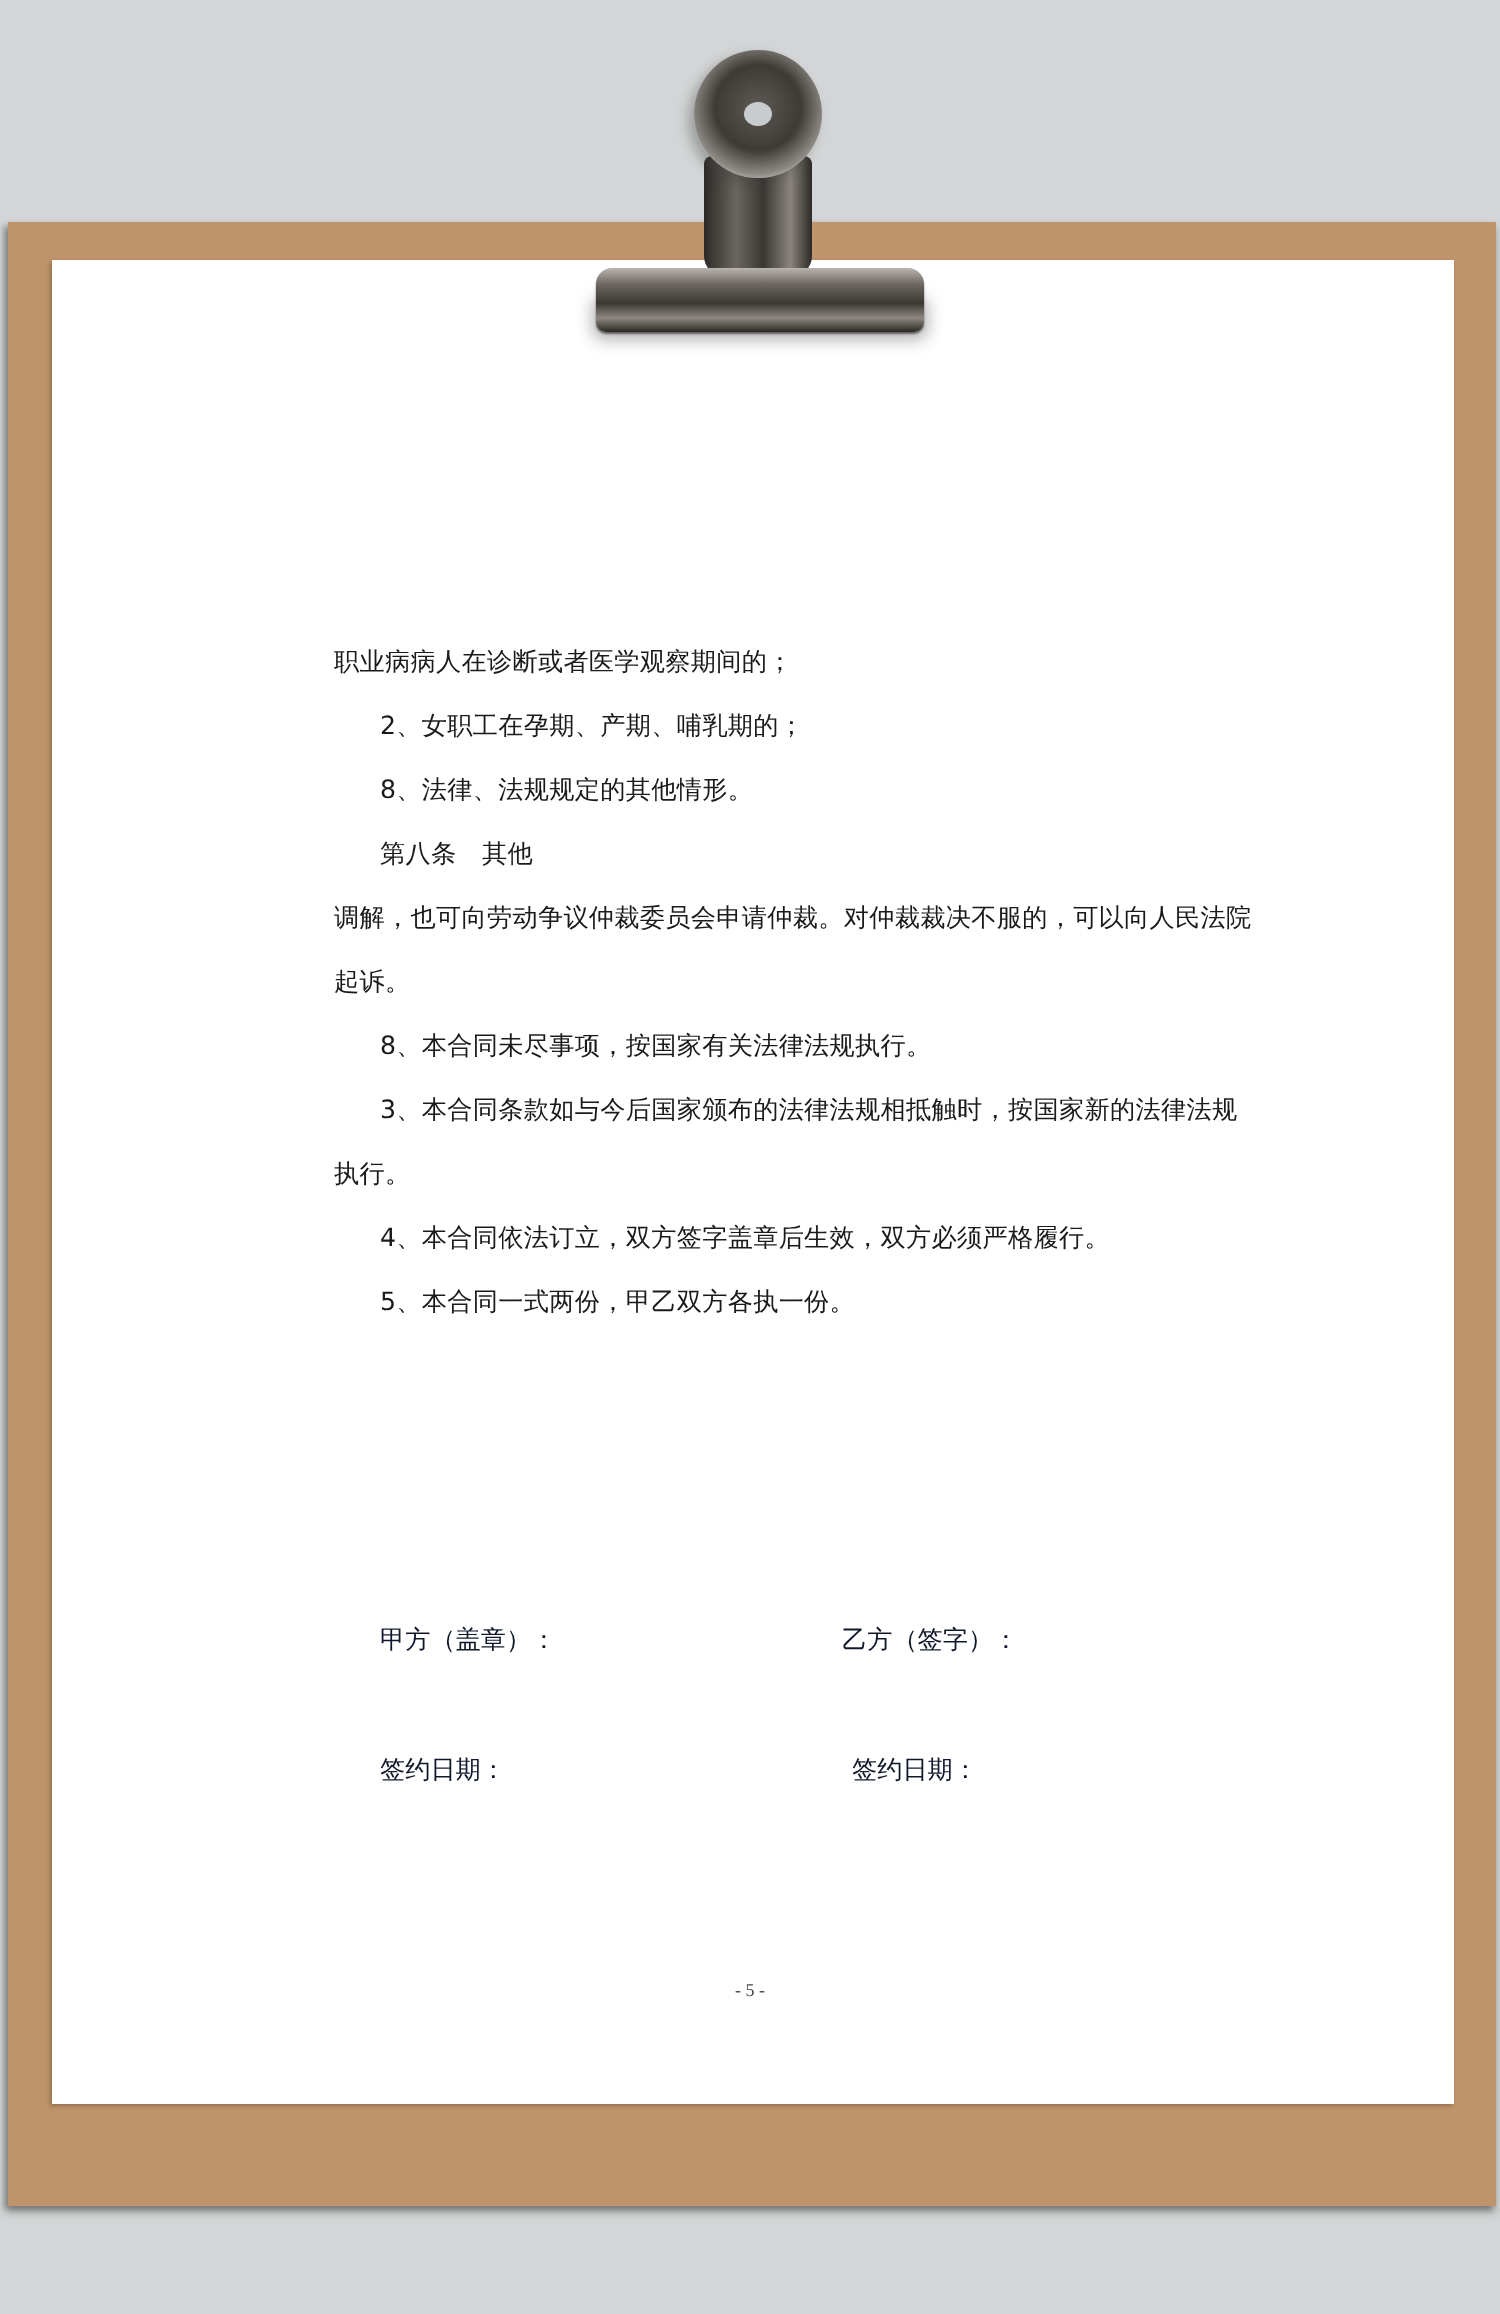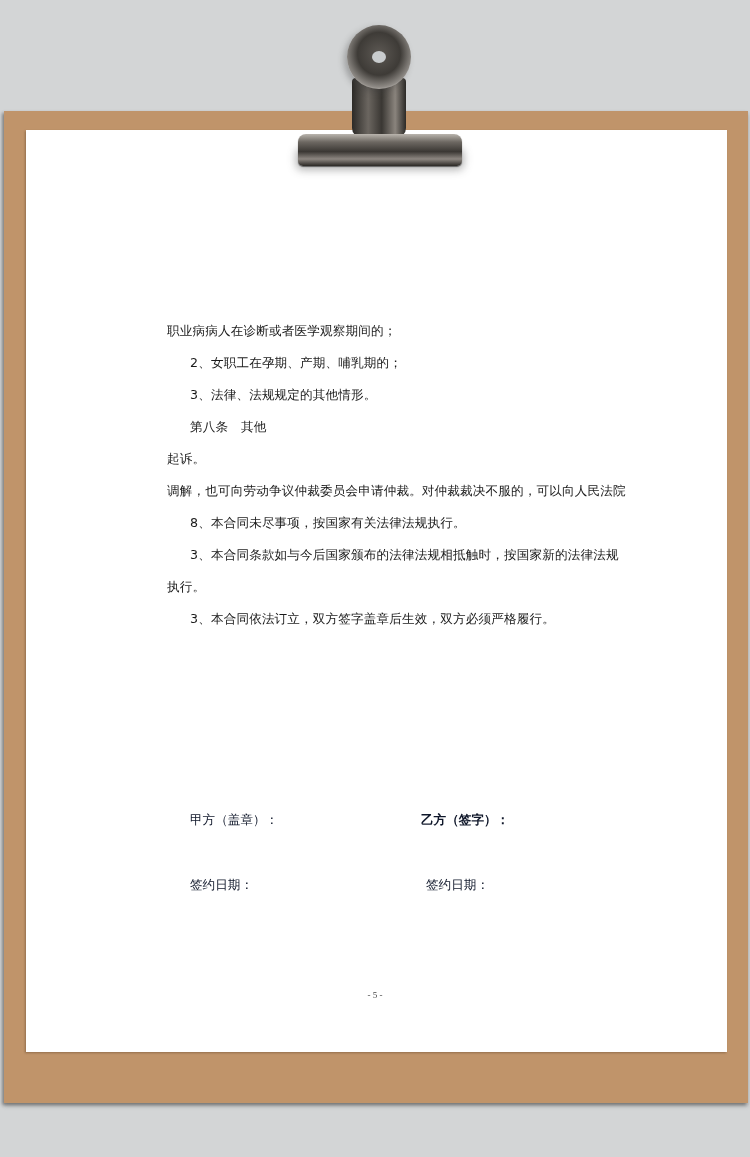--- a/index.html
+++ b/index.html
@@ -77,28 +77,29 @@
 
 <div class="clip-shadow"></div>
 <div class="clip-stem"></div>
 <div class="clip-ring"></div>
 <div class="clip-hole"></div>
 <div class="clip-base"></div>
 
 <div class="text-col">
   <div class="line">职业病病人在诊断或者医学观察期间的；</div>
   <div class="line indent">2、女职工在孕期、产期、哺乳期的；</div>
-  <div class="line indent">3、法律、法规规定的其他情形。</div>
+  <div class="line indent">8、法律、法规规定的其他情形。</div>
   <div class="line indent bold">第八条　其他</div>
+  <div class="line">调解，也可向劳动争议仲裁委员会申请仲裁。对仲裁裁决不服的，可以向人民法院</div>
   <div class="line">起诉。</div>
-  <div class="line">调解，也可向劳动争议仲裁委员会申请仲裁。对仲裁裁决不服的，可以向人民法院</div>
   <div class="line indent">8、本合同未尽事项，按国家有关法律法规执行。</div>
   <div class="line indent">3、本合同条款如与今后国家颁布的法律法规相抵触时，按国家新的法律法规</div>
   <div class="line">执行。</div>
-  <div class="line indent">3、本合同依法订立，双方签字盖章后生效，双方必须严格履行。</div>
+  <div class="line indent">4、本合同依法订立，双方签字盖章后生效，双方必须严格履行。</div>
+  <div class="line indent">5、本合同一式两份，甲乙双方各执一份。</div>
 </div>
 
 <div class="sig" style="left:190px; top:812px;">甲方（盖章）：</div>
-<div class="sig" style="left:421px; top:812px;font-weight:bold;">乙方（签字）：</div>
+<div class="sig" style="left:421px; top:812px;">乙方（签字）：</div>
 <div class="sig" style="left:190px; top:877px;">签约日期：</div>
 <div class="sig" style="left:426px; top:877px;">签约日期：</div>
 
 <div class="page-num">- 5 -</div>
 
 </body></html>

